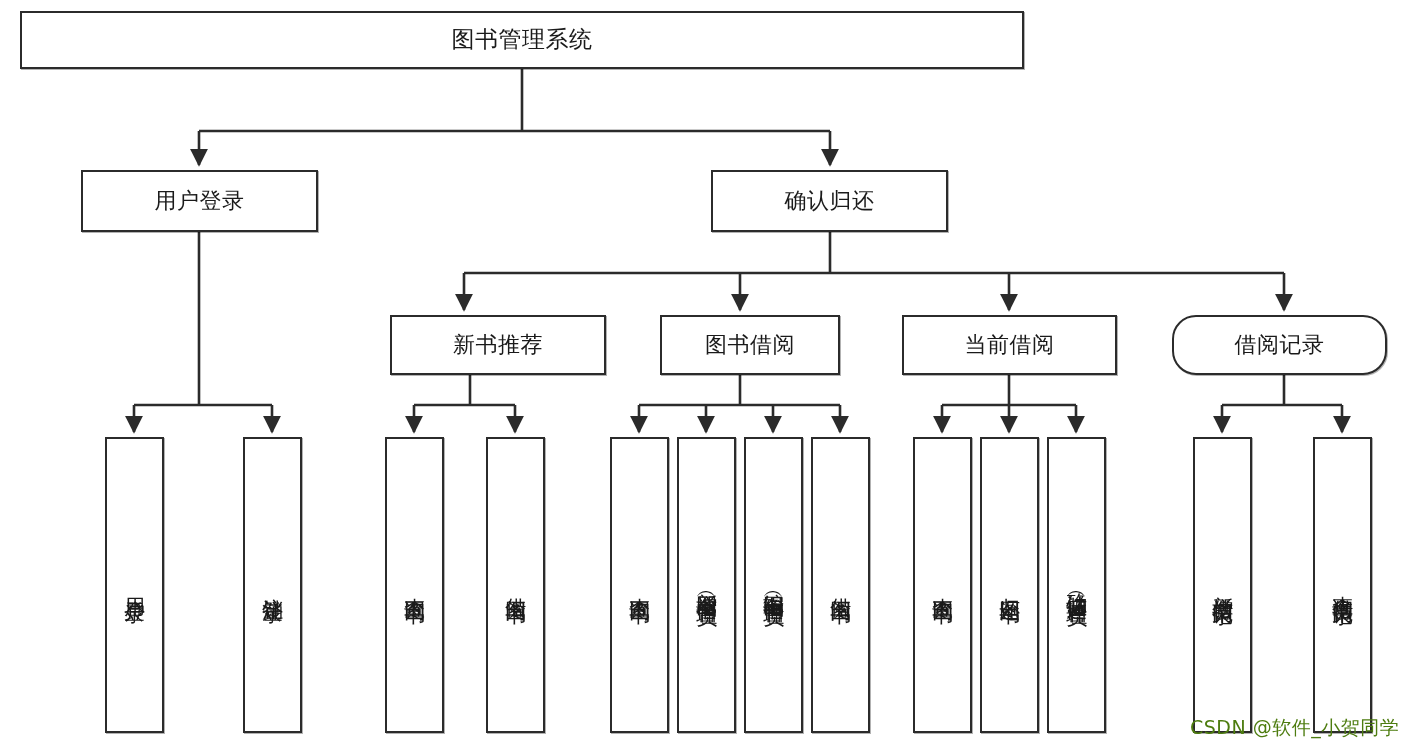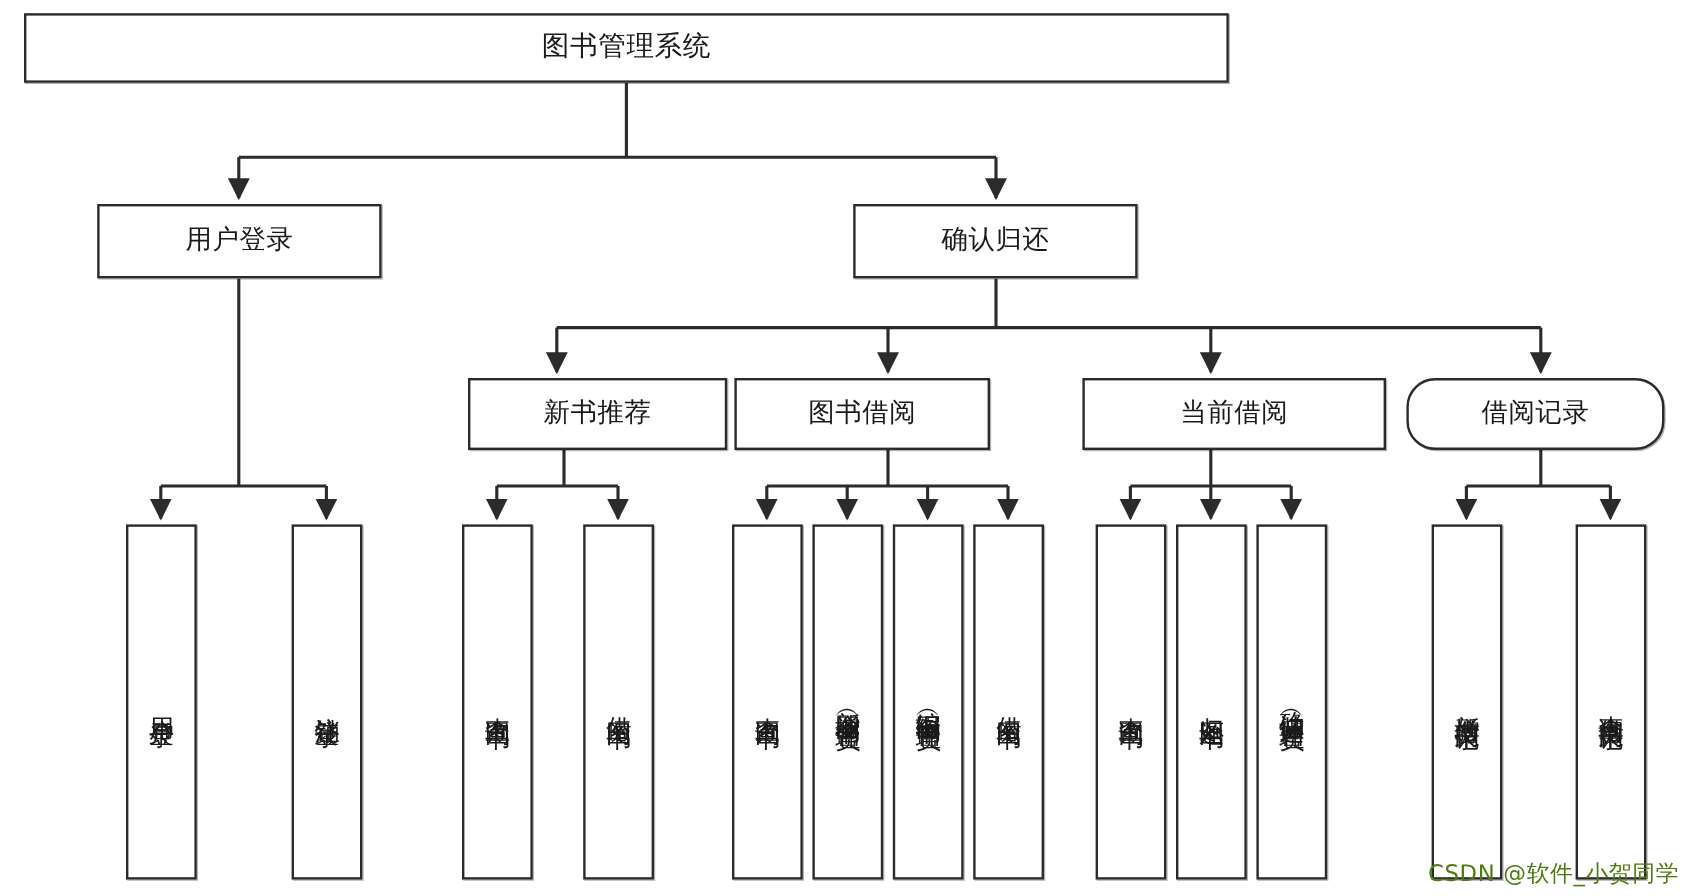--- a/index.html
+++ b/index.html
@@ -138,24 +138,24 @@
   <div class="node horiz" style="left:81px; top:170px; width:237px; height:62px;">
     <span class="node-label">用户登录</span>
   </div>
   <div class="node horiz" style="left:711px; top:170px; width:237px; height:62px;">
     <span class="node-label">确认归还</span>
   </div>
 
   <div class="node horiz" style="left:362px; top:315px; width:216px; height:60px;margin-left:28px;">
     <span class="node-label">新书推荐</span>
   </div>
-  <div class="node horiz" style="left:612px; top:315px; width:213px; height:60px;">
+  <div class="node horiz" style="left:660px; top:315px; width:180px; height:60px;">
     <span class="node-label">图书借阅</span>
   </div>
-  <div class="node horiz" style="left:902px; top:315px; width:253px; height:60px;">
+  <div class="node horiz" style="left:902px; top:315px; width:215px; height:60px;">
     <span class="node-label">当前借阅</span>
   </div>
   <div class="node horiz" style="left:1172px; top:315px; width:215px; height:60px;border-radius:24px;">
     <span class="node-label">借阅记录</span>
   </div>
 
   <div class="node vert" style="left:105px; top:437px; width:59px; height:296px;">
     <span class="node-label">用户登录</span>
   </div>
   <div class="node vert" style="left:243px; top:437px; width:59px; height:296px;">

